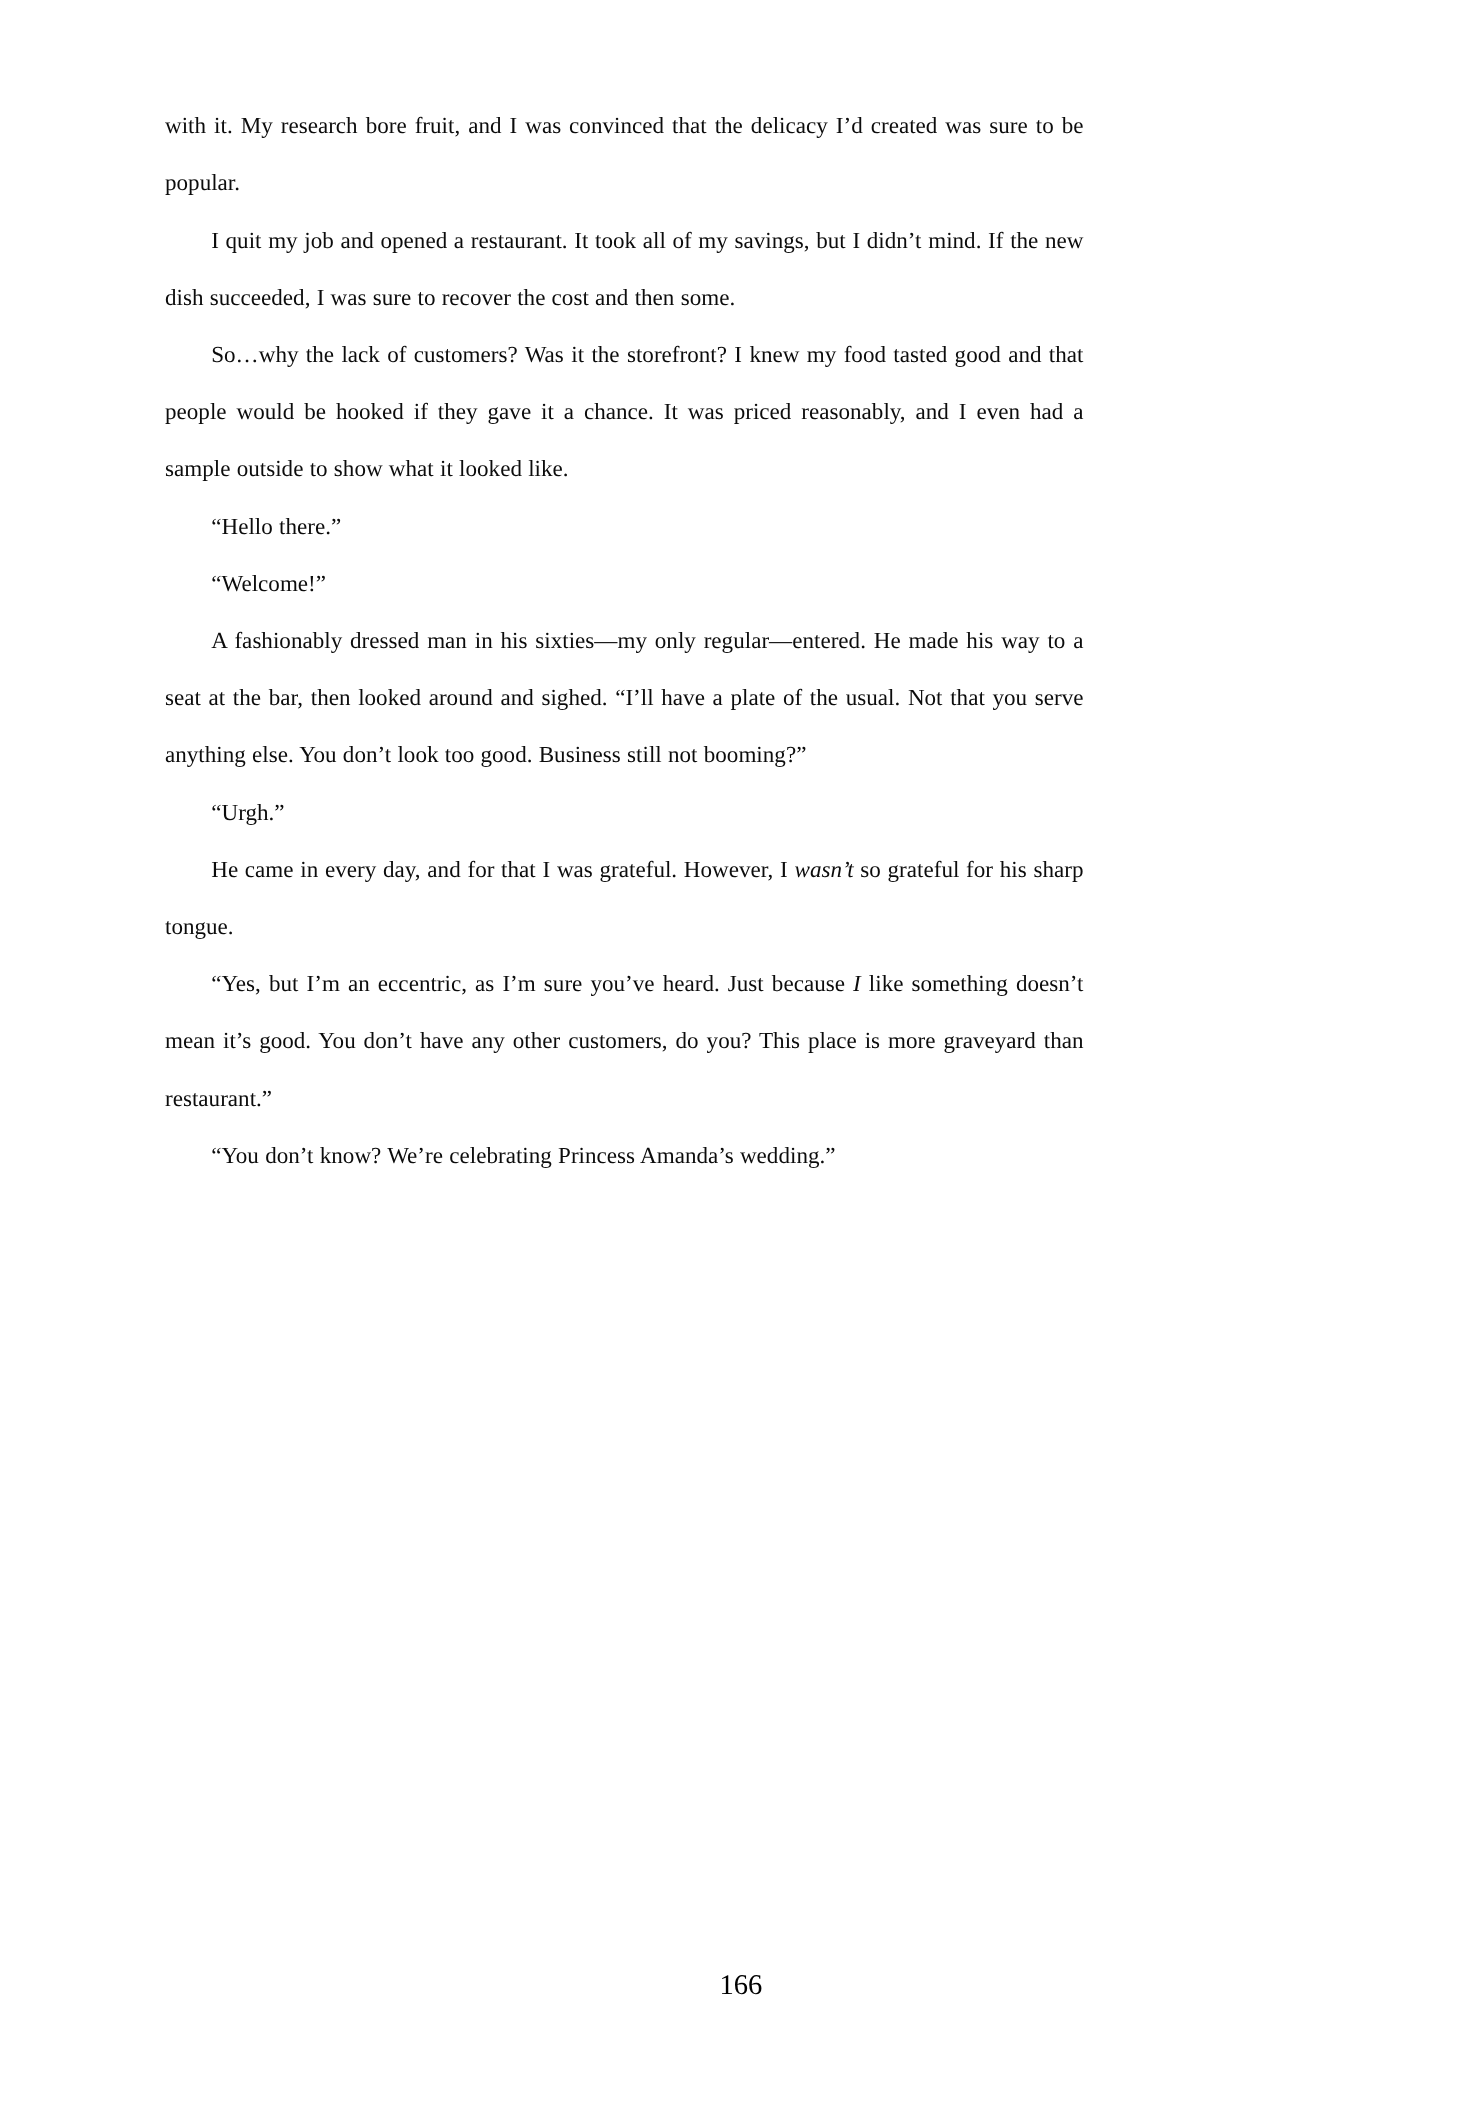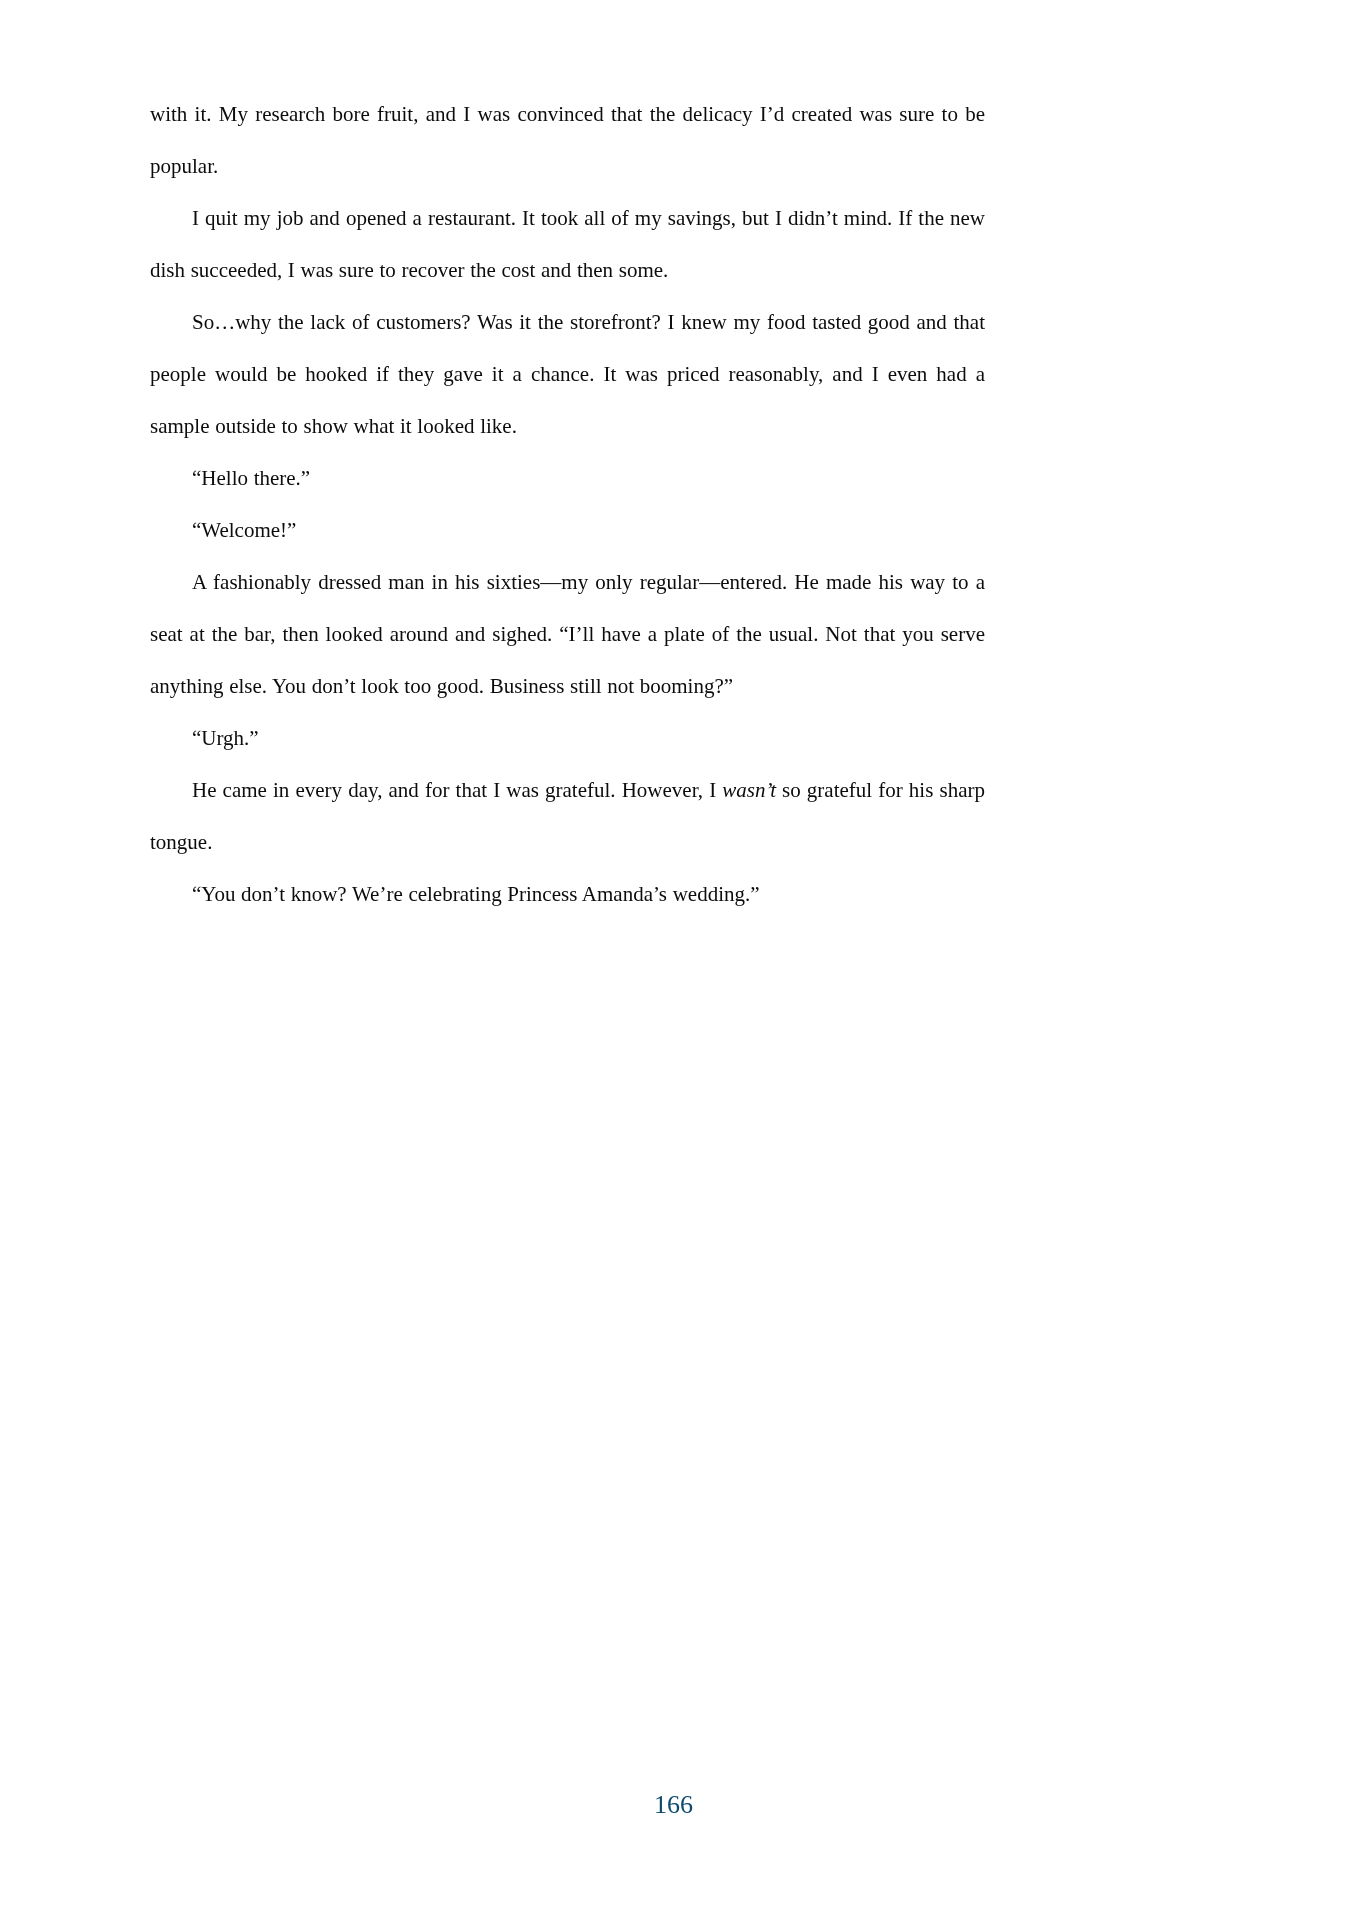--- a/index.html
+++ b/index.html
@@ -40,32 +40,33 @@
     font-style: italic;
   }
   .page-number {
     position: absolute;
     left: 0;
     right: 0;
     top: 1790px;
     text-align: center;
     font-size: 26px;
     font-family: "Liberation Serif", "DejaVu Serif", serif;
-    color: #0c4a6e;
+    color: #000000;
   }
 </style>
 </head>
 <body>
 
 <div class="page">
   <div class="text-column" id="body-text">
       <p class="para">with it. My research bore fruit, and I was convinced that the delicacy I’d created was sure to be popular.</p>
       <p class="para indent">I quit my job and opened a restaurant. It took all of my savings, but I didn’t mind. If the new dish succeeded, I was sure to recover the cost and then some.</p>
       <p class="para indent">So…why the lack of customers? Was it the storefront? I knew my food tasted good and that people would be hooked if they gave it a chance. It was priced reasonably, and I even had a sample outside to show what it looked like.</p>
       <p class="para indent">“Hello there.”</p>
       <p class="para indent">“Welcome!”</p>
       <p class="para indent">A fashionably dressed man in his sixties—my only regular—entered. He made his way to a seat at the bar, then looked around and sighed. “I’ll have a plate of the usual. Not that you serve anything else. You don’t look too good. Business still not booming?”</p>
       <p class="para indent">“Urgh.”</p>
       <p class="para indent">He came in every day, and for that I was grateful. However, I <em>wasn’t</em> so grateful for his sharp tongue.</p>
+      <p class="para indent">“Yes, but I’m an eccentric, as I’m sure you’ve heard. Just because <em>I</em> like something doesn’t mean it’s good. You don’t have any other customers, do you? This place is more graveyard than restaurant.”</p>
       <p class="para indent">“You don’t know? We’re celebrating Princess Amanda’s wedding.”</p>
     </div>
   <div class="page-number">166</div>
 </div>
 
 </body></html>

